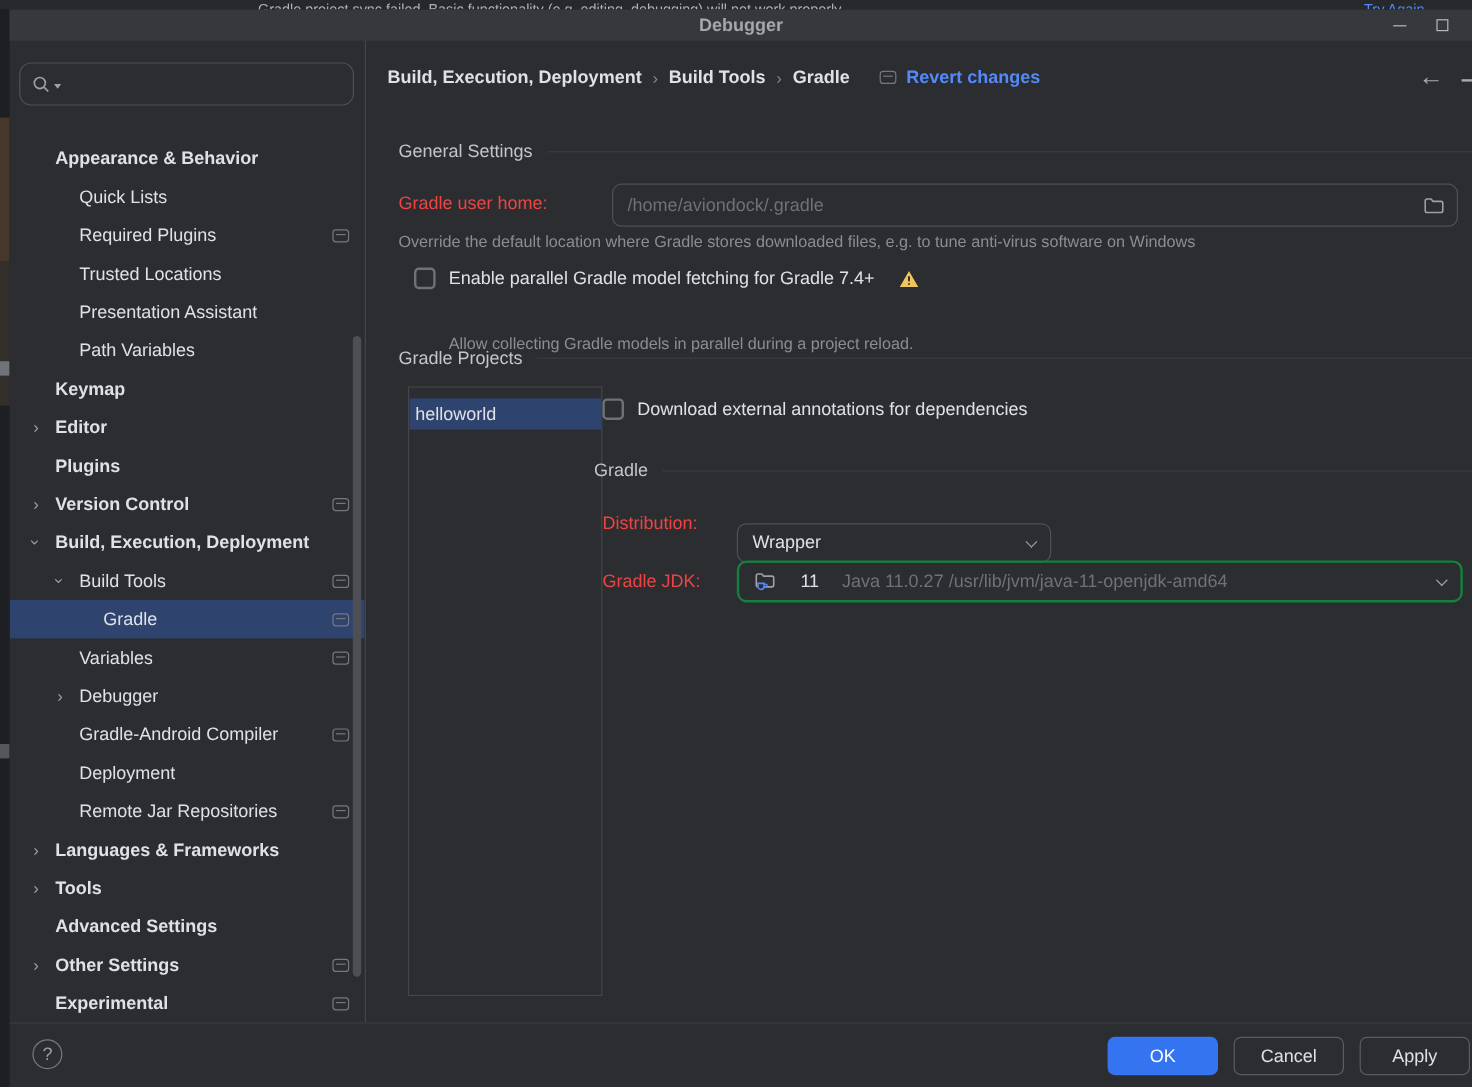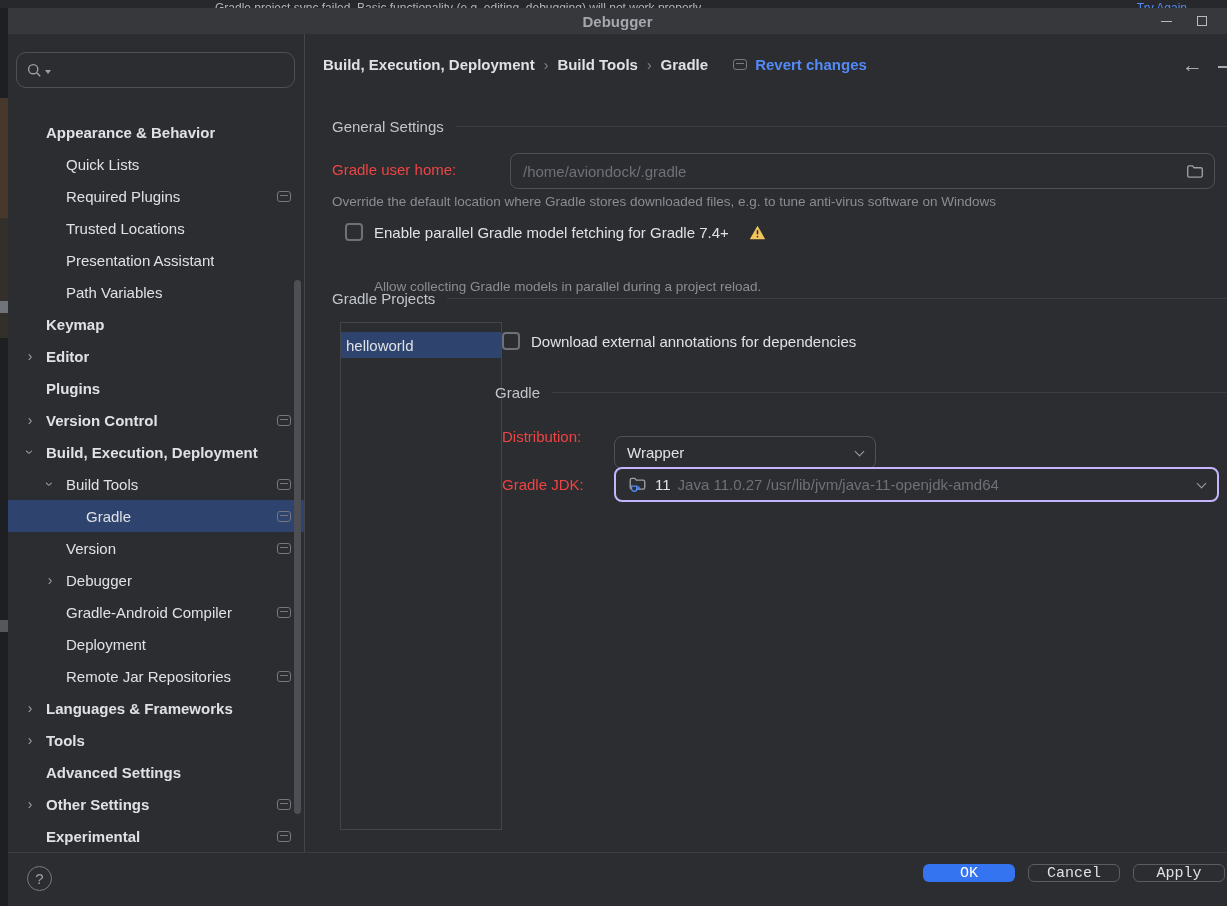--- a/index.html
+++ b/index.html
@@ -84,34 +84,34 @@
   .proj-panel { position:absolute; left:34px; top:288px; width:162px; height:508px;
                 border:1px solid #43454A; background:#2B2D30; padding-top:9px; overflow:hidden; }
   .proj-row { height:26px; display:flex; align-items:center; padding-left:5px; font-size:15px; color:#DFE1E5; }
   .proj-row.selected { background:#2E436E; }
 
   .combo { position:absolute; display:flex; align-items:center; background:transparent;
            border:1px solid #4E5157; border-radius:8px; padding:0 12px; cursor:pointer; }
   .combo .val { font-size:15px; color:#DFE1E5; }
   .combo .caret { margin-left:auto; border:solid #9DA0A6; border-width:0 1.5px 1.5px 0;
                   padding:3px; transform:rotate(45deg); margin-top:-3px; flex:none; }
-  .combo.focused { border:2px solid #c4b5fd; }
+  .combo.focused { border:2px solid #15803d;gap:12px; }
   .combo .jdk-ver { font-size:15px; color:#DFE1E5; margin-left:8px; }
   .combo .jdk-path { font-size:15px; color:#6E7178; margin-left:7px; white-space:nowrap; overflow:hidden; }
 
   .warn-icon { margin-left:9px; display:flex; }
 
   
   .footer { position:absolute; left:0; bottom:0; right:0; height:54px; border-top:1px solid #3B3D42; }
   .help-circle { position:absolute; left:19px; top:13px; width:25px; height:25px; border:1.5px solid #777A80;
                  border-radius:50%; color:#9DA0A6; font-size:15px; display:flex; align-items:center; justify-content:center; }
   .footer-btns { position:absolute; right:2px; top:11px; display:flex; gap:13px; }
-  .btn { min-width:92px; height:18px; border-radius:6px; font-size:15px; display:flex; align-items:center;
+  .btn { min-width:92px; height:32px; border-radius:6px; font-size:15px; display:flex; align-items:center;
          justify-content:center; padding:0 18px; cursor:pointer; background:transparent;
-         border:1px solid #5A5D63; color:#DFE1E5; font-family:Liberation Mono, monospace; }
+         border:1px solid #5A5D63; color:#DFE1E5; font-family:Liberation Sans, sans-serif; }
   .btn.primary { background:#3574F0; border:none; color:#FFFFFF; }
 </style>
 </head>
 <body>
 
 <div class="bg-top">
   <span class="bg-note">Gradle project sync failed. Basic functionality (e.g. editing, debugging) will not work properly.</span>
   <span class="bg-action">Try Again</span>
 </div>
 <div class="bg-left">
@@ -194,21 +194,21 @@
           <span class="tree-label">Build Tools</span>
           <span class="mod-badge"></span>
         </div>
         <div class="tree-row lvl3 selected">
           <span class="chev"></span>
           <span class="tree-label">Gradle</span>
           <span class="mod-badge"></span>
         </div>
         <div class="tree-row lvl2">
           <span class="chev"></span>
-          <span class="tree-label">Version</span>
+          <span class="tree-label">Variables</span>
           <span class="mod-badge"></span>
         </div>
         <div class="tree-row lvl2">
           <span class="chev collapsed">›</span>
           <span class="tree-label">Debugger</span>
         </div>
         <div class="tree-row lvl2">
           <span class="chev"></span>
           <span class="tree-label">Gradle-Android Compiler</span>
           <span class="mod-badge"></span>

